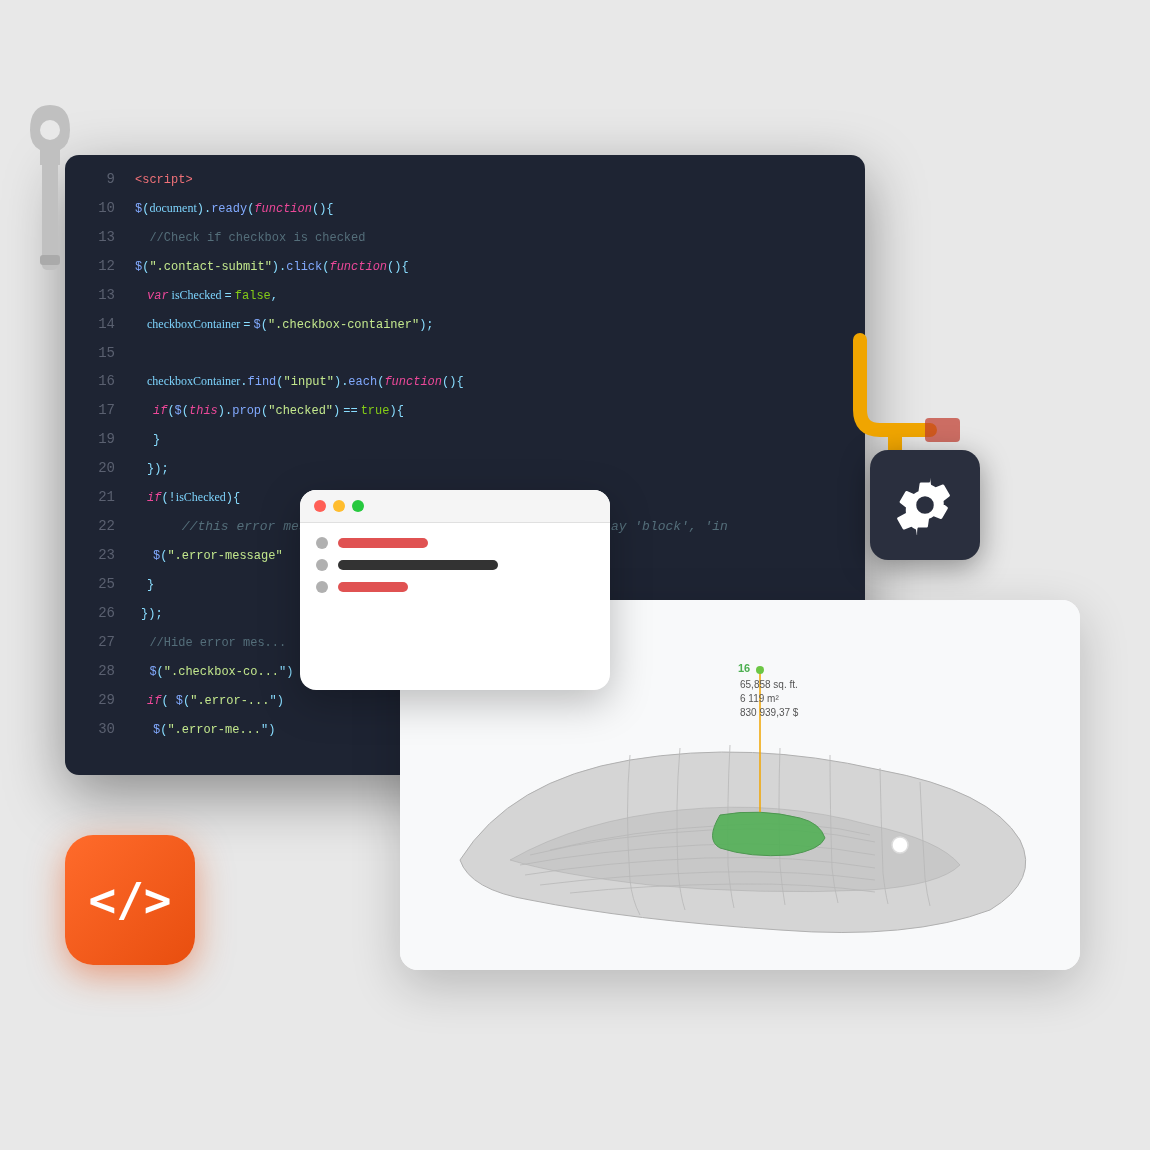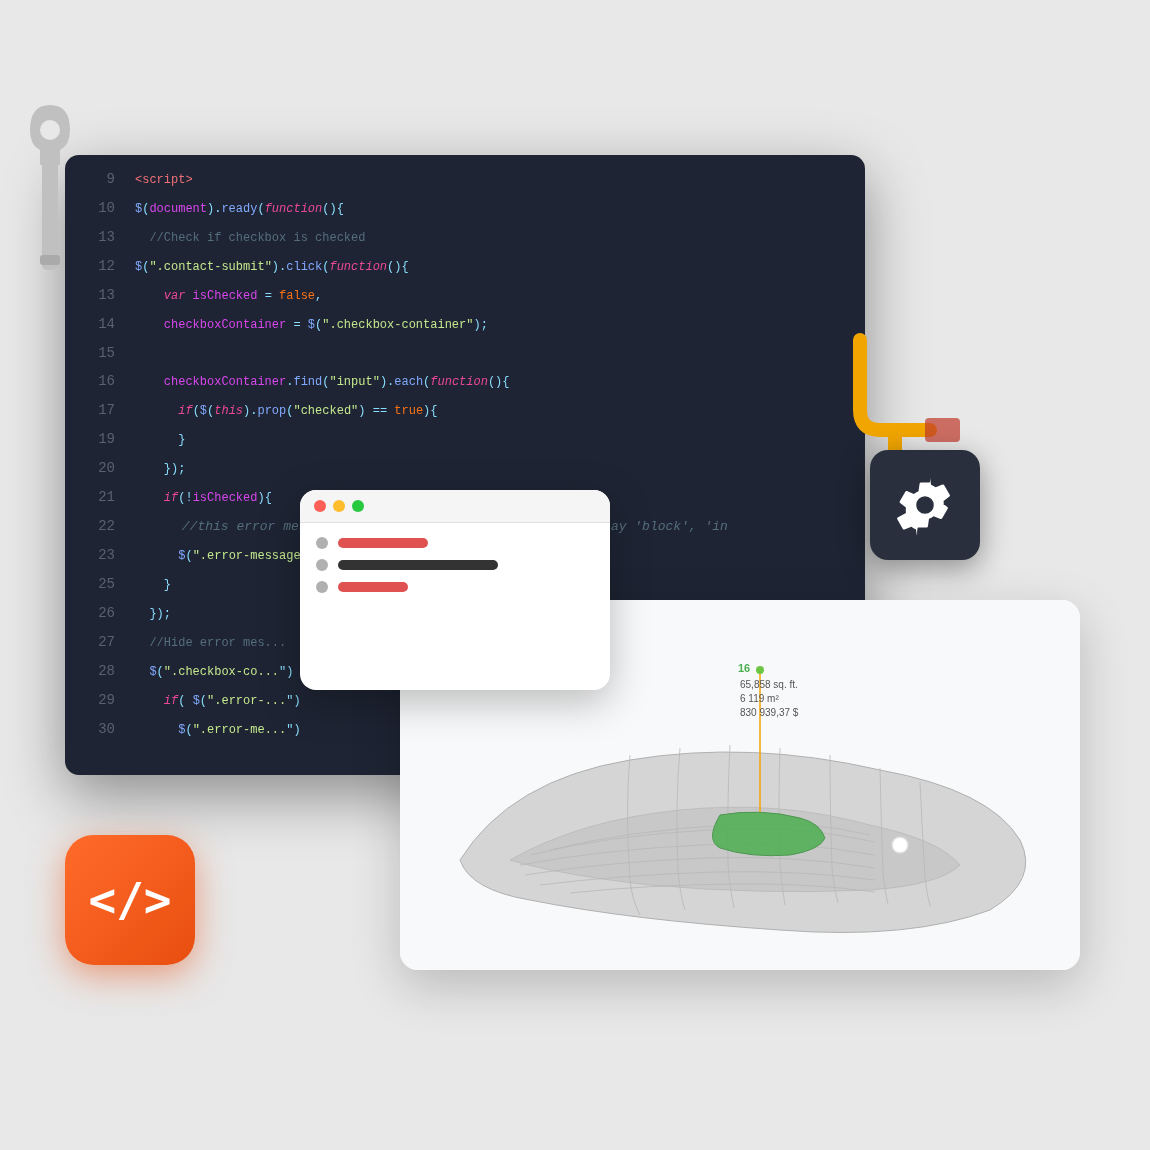--- a/index.html
+++ b/index.html
@@ -72,22 +72,22 @@
       font-size: 12px;
     }
 
     
     .kw { color: #ec4899; font-style: italic; }       
     .fn { color: #82aaff; }       
     .str { color: #c3e88d; }      
     .cmt { color: #546e7a; }  
     .tag { color: #f07178; }    
     .punct { color: #89ddff; }    
-    .bool { color: #f97316; }     
-    .plain { color: #d946ef; }     
+    .bool { color: #84cc16; }     
+    .plain { color: #7dd3fc; font-family: Liberation Serif, serif; }     
 
     
     .pipe-connector {
       position: absolute;
       top: 330px;
       left: 840px;
       z-index: 20;
     }
 
     

